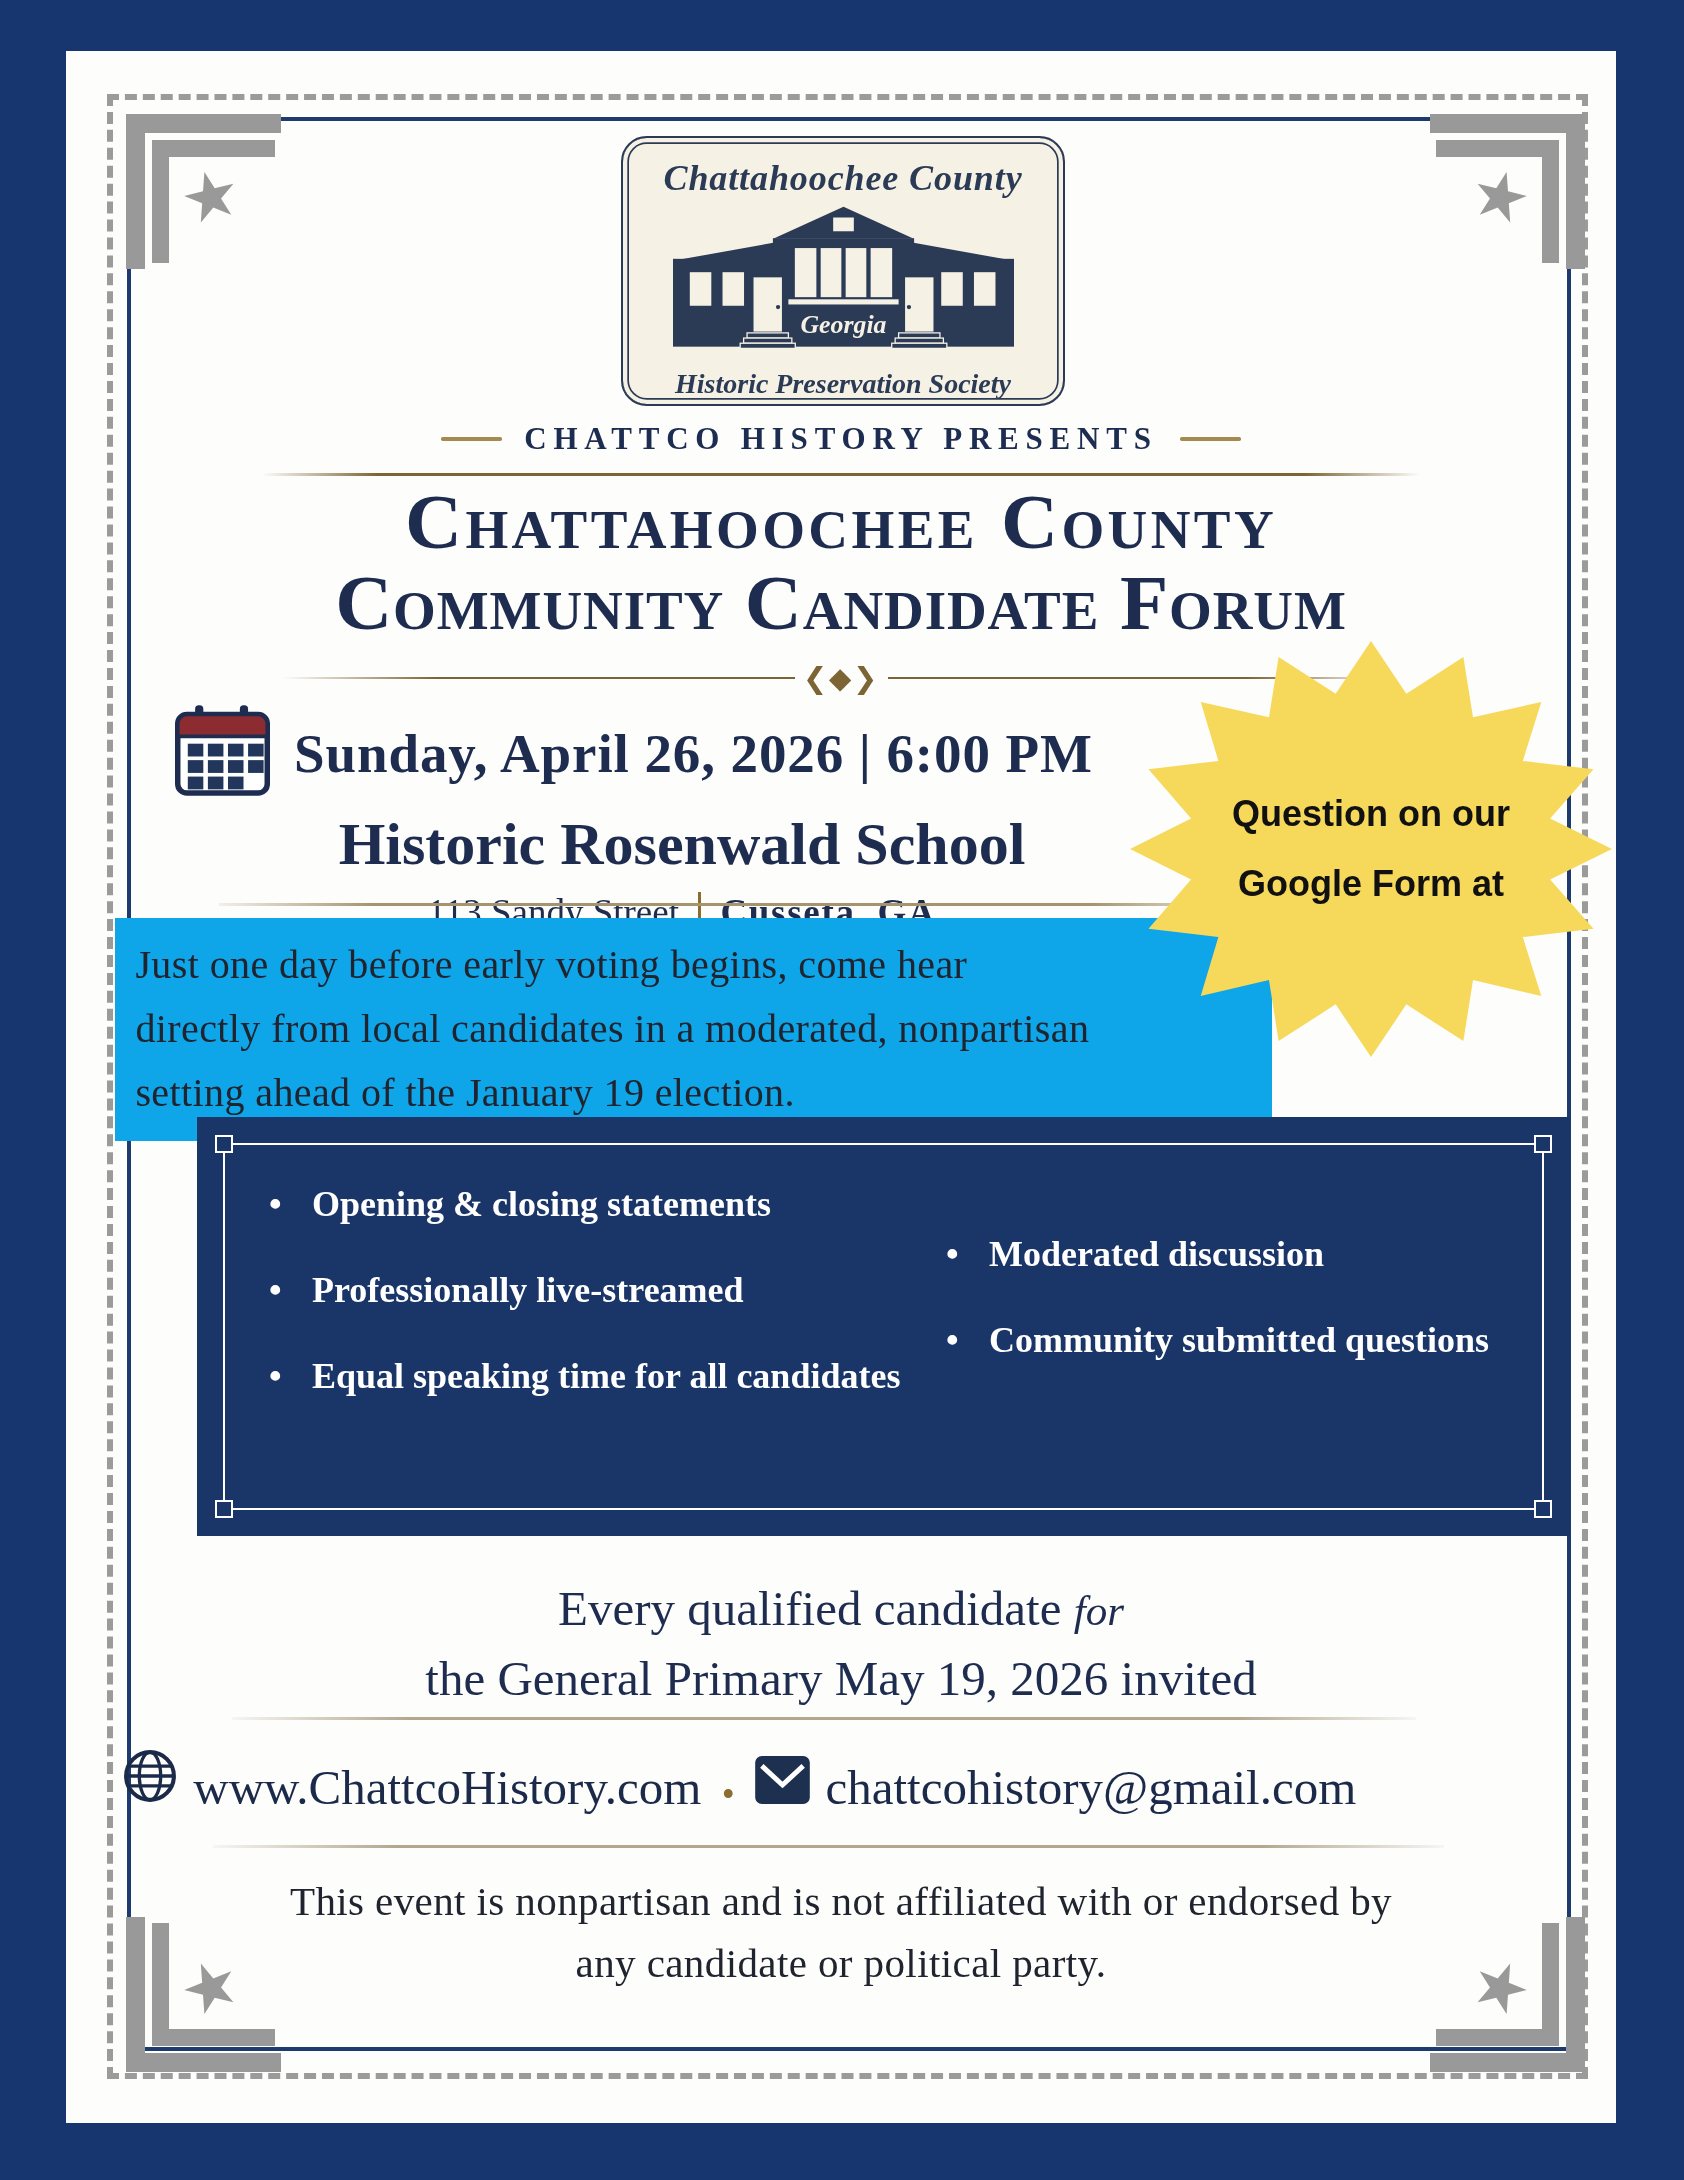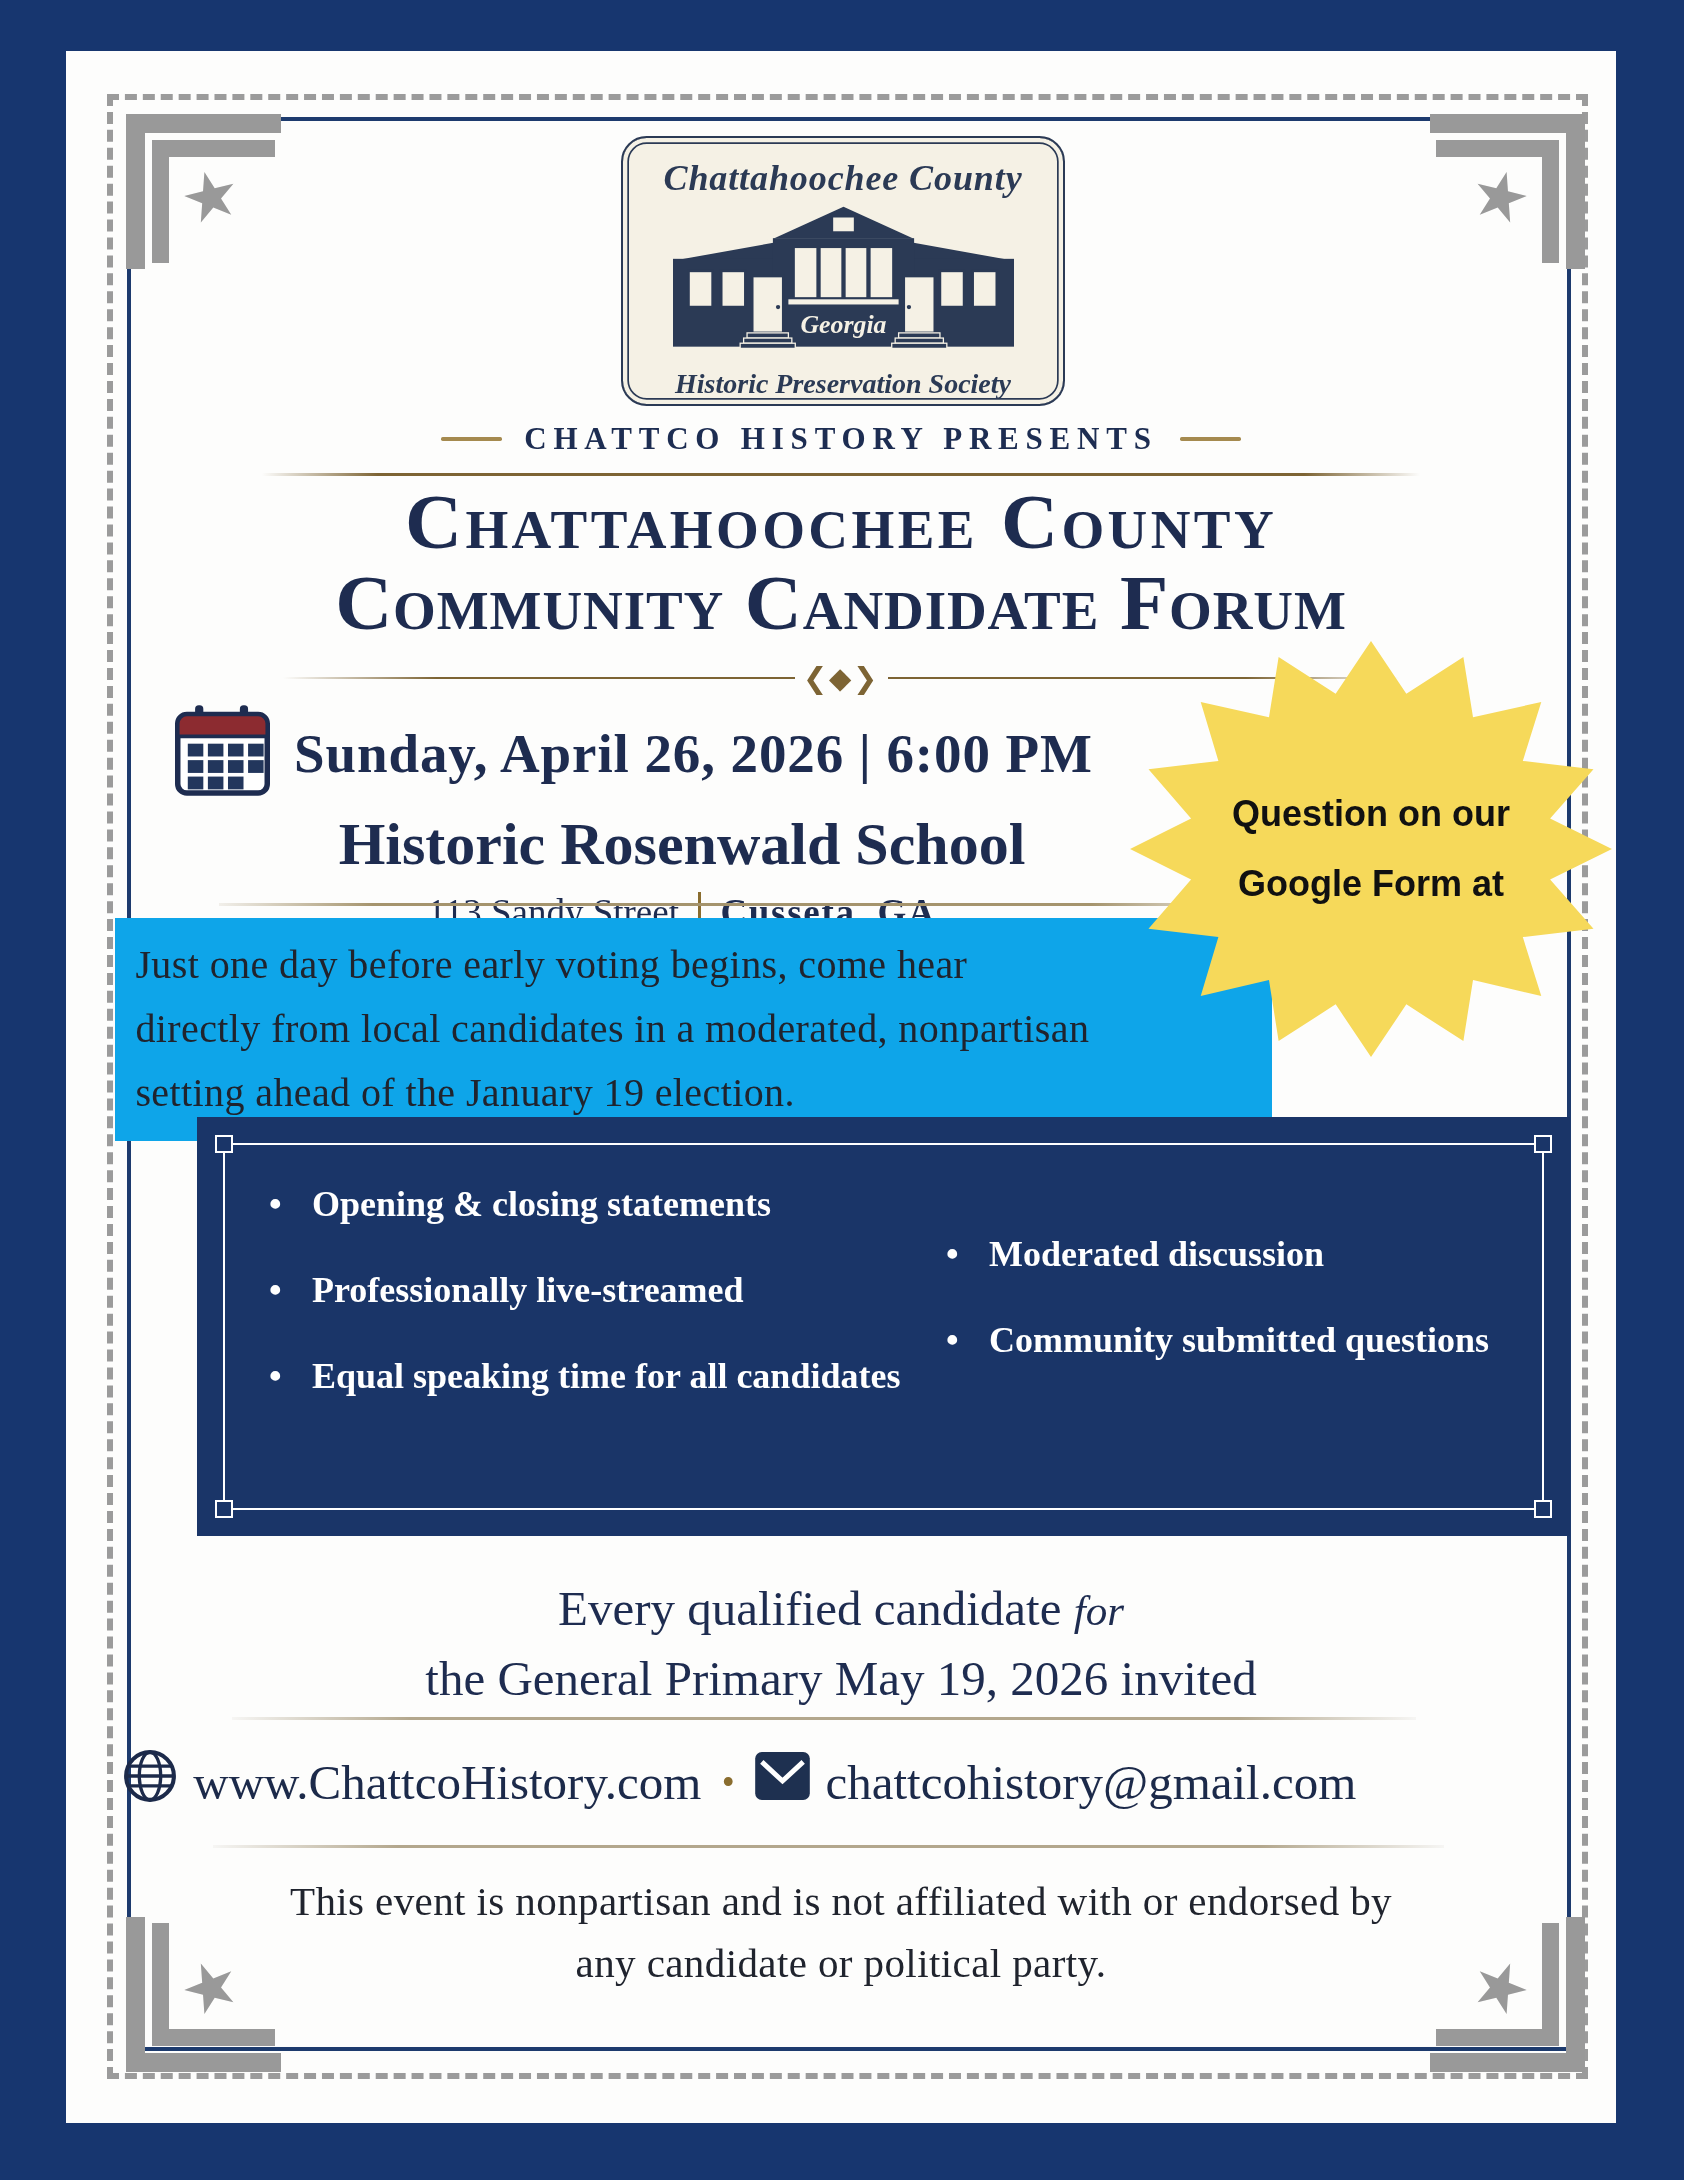--- a/index.html
+++ b/index.html
@@ -96,21 +96,21 @@
   .feat-left{left:115px;top:51px;width:596px;}
   .feat-right{left:792px;top:101px;width:528px;}
   
   .invite{position:absolute;left:0;top:1523px;width:100%;text-align:center;
     color:#1e2c50;font-size:49px;line-height:1.42;z-index:3;}
   .invite .emph{font-style:italic;font-size:.88em;}
   .invite-rule{position:absolute;left:166px;top:1666px;width:1184px;height:2.6px;z-index:3;
     background:linear-gradient(90deg,rgba(120,110,90,.05),#b3a78d 15%,#b3a78d 85%,rgba(120,110,90,.05));}
   
   .contact-row{position:absolute;left:56px;top:1697px;width:1474px;display:flex;
-    align-items:center;gap:15.3px;z-index:3;color:#1c2a4a;font-size:49px;white-space:nowrap;}
+    align-items:flex-end;gap:15.3px;z-index:3;color:#1c2a4a;font-size:49px;white-space:nowrap;}
   .contact-dot{color:#8a6d2f;font-size:37px;padding:0 5.1px;}
   .contact-rule{position:absolute;left:147px;top:1794px;width:1231px;height:2.6px;z-index:3;
     background:linear-gradient(90deg,rgba(120,110,90,.05),#b3a78d 15%,#b3a78d 85%,rgba(120,110,90,.05));}
   
   .disclaimer{position:absolute;left:0;top:1819px;width:100%;text-align:center;
     font-size:41px;line-height:1.52;color:#20242e;z-index:3;letter-spacing:0.4px;}
 </style>
 </head>
 <body>
 

